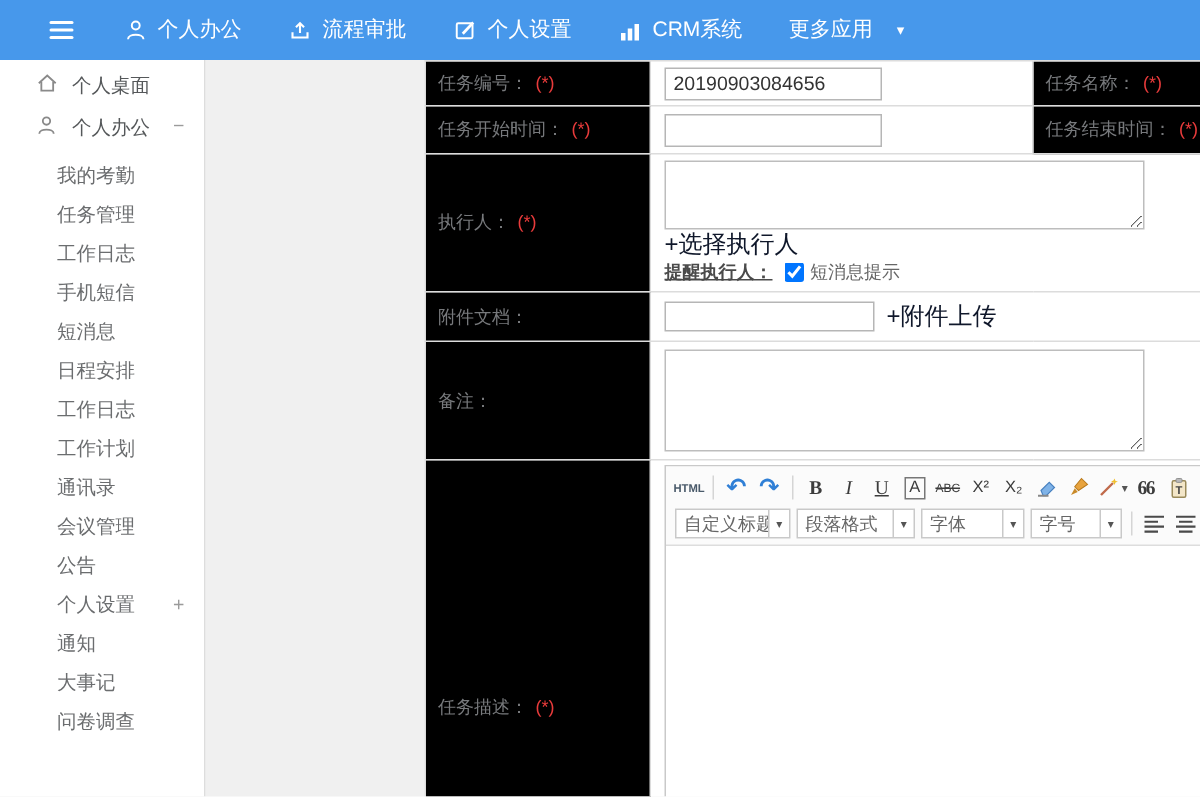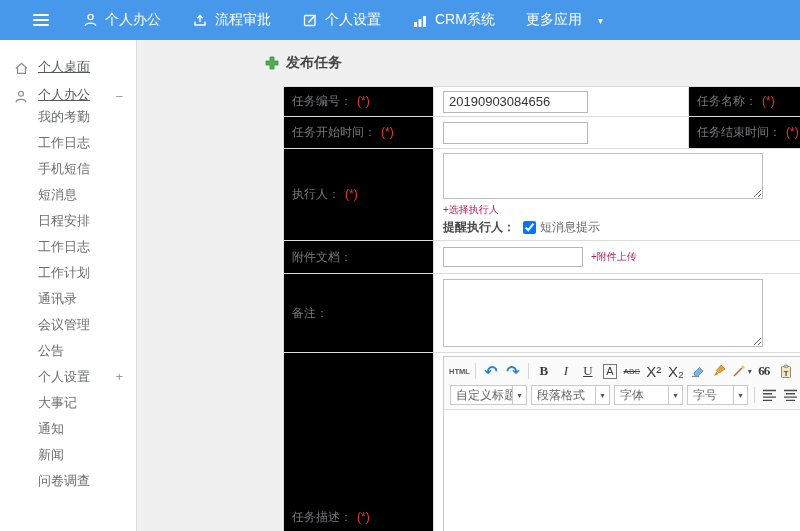--- a/index.html
+++ b/index.html
@@ -18,22 +18,22 @@
   .hamburger { margin-left:33px; width:16px; display:flex; flex-direction:column; gap:3px; cursor:pointer; }
   .hamburger span { display:block; height:2px; background:#fff; border-radius:1px; }
   .nav { display:flex; align-items:center; margin-left:34px; }
   .nav-item { display:flex; align-items:center; margin-right:31px; font-size:14px;
     color:#fff; cursor:pointer; white-space:nowrap; }
   .nav-item .nic { display:inline-flex; margin-right:7px; }
   .nav-caret { font-size:10px; margin-left:16px; }
   
   .sidebar { position:absolute; top:40px; left:0; width:137px; height:491px;
     background:#fff; border-right:1px solid #dddddd; padding-top:8px; overflow:hidden; }
-  .side-top { height:28px; display:flex; align-items:flex-end; padding:0 14px;
-    font-size:13px; color:#55585a; position:relative; cursor:pointer;text-decoration:underline; }
+  .side-top { height:28px; display:flex; align-items:flex-start; padding:0 24px;
+    font-size:13px; color:#55585a; position:relative; cursor:pointer; }
   .side-top .sic { width:16px; margin-right:8px; display:inline-flex; }
   .side-toggle { position:absolute; right:13px; color:#9b9b9b; font-size:13px; cursor:pointer; }
   .side-item { height:26px; line-height:26px; padding-left:38px; font-size:13px;
     color:#6b6d6f; position:relative; cursor:pointer; white-space:nowrap; }
   
   .content { position:absolute; top:40px; left:137px; width:663px; height:491px; overflow:hidden; }
   .page-head { height:46px; display:flex; align-items:center; padding-left:128px; }
   .page-head .plus { display:inline-flex; }
   .page-head h1 { font-size:14px; font-weight:bold; color:#454545; margin:0 0 0 7px; }
   
@@ -42,43 +42,43 @@
   table.form td { border:1px solid #dcdcdc; font-size:12px; vertical-align:middle; }
   td.lbl { background:#000000; color:#77797c; padding:0 8px; white-space:nowrap; }
   td.fld { background:#fff; padding:3px 9px; }
   .req { color:#e83b3b; margin-left:5px; }
   input.text { height:22px; width:145px; border:1px solid #b6b6b6; font-size:13px;
     padding:1px 5px; color:#333; font-family:inherit; }
   input.text.attach { width:140px; height:20px; }
   textarea.box { width:320px; height:46px; border:1px solid #bdbdbd; resize:both;
     font-family:inherit; font-size:13px; color:#333; display:block; margin:1px 0 2px 0; }
   textarea.box.remark { height:68px; }
-  a.link { color:#be185d; font-size:10px; text-decoration:none; cursor:pointer; }
+  a.link { color:#0f172a; font-size:16px; text-decoration:none; cursor:pointer; }
   .choose-line { height:17px; line-height:17px; }
   .remind-line { height:19px; display:flex; align-items:center; }
-  .remind-lbl { font-weight:bold; color:#4a4a4a; font-size:12px; }
+  .remind-lbl { font-weight:bold; color:#4a4a4a; font-size:12px;text-decoration:underline; }
   .remind-line input { margin:0 4px 0 8px; }
   .sms-lbl { color:#666; font-size:12px; }
   .attach-line { display:flex; align-items:center; }
   .attach-line a { margin-left:8px; }
   
   .editor { width:640px; border:1px solid #c9c9c9; background:#fff; }
   .ed-toolbar { background:#fbfbfb; border-bottom:1px solid #dddddd; padding:2px 4px; }
   .ed-row { display:flex; align-items:center; height:24px; }
   .ed-btn { display:inline-flex; align-items:center; justify-content:center;
     min-width:20px; height:20px; margin:0 1px; color:#3c3c3c; cursor:pointer;
     border-radius:2px; font-size:13px; }
   .ed-btn.html { font-size:7.5px; font-weight:bold; color:#4a5a6a; letter-spacing:0; }
   .ed-btn.undo,.ed-btn.redo { color:#2f7fd6; font-size:16px; font-weight:bold; }
   .ed-btn.bold { font-family:"Liberation Serif","DejaVu Serif",serif; font-weight:bold; }
   .ed-btn.italic { font-family:"Liberation Serif","DejaVu Serif",serif; font-style:italic; }
   .ed-btn.under { text-decoration:underline; font-family:"Liberation Serif","DejaVu Serif",serif; }
   .ed-btn.fontbox span { border:1px solid #777; padding:0 2px; font-size:11px; line-height:13px; }
   .ed-btn.strike { font-size:8px; text-decoration:line-through; letter-spacing:0; }
-  .ed-btn.supsub { font-size:15px; }
+  .ed-btn.supsub { font-size:11px; }
   .ed-btn.quote { font-family:"Liberation Serif","DejaVu Serif",serif; font-weight:bold;
     font-size:13px; letter-spacing:-1px; }
   .ed-btn .mini-caret { font-size:8px; color:#555; margin-left:2px; }
   .sep { width:1px; height:16px; background:#d5d5d5; margin:0 4px; flex:none; }
   .ed-select { display:inline-flex; align-items:center; height:20px; border:1px solid #c9c9c9;
     background:#fff; margin:0 2px; color:#666; font-size:12px; cursor:pointer; flex:none; }
   .ed-select .txt { padding:0 5px; overflow:hidden; white-space:nowrap; }
   .ed-select .car { width:14px; height:18px; border-left:1px solid #c9c9c9;
     display:inline-flex; align-items:center; justify-content:center; font-size:8px; color:#555; }
   .ed-select.s1 .txt { width:61px; } .ed-select.s2 .txt { width:63px; }
@@ -157,49 +157,41 @@
       <svg width="14" height="15" viewBox="0 0 16 16" fill="none" stroke="#8a8a8a" stroke-width="1.4">
           <circle cx="8" cy="4.8" r="2.8"></circle>
           <path d="M2.5 14.5c0-4.2 11-4.2 11 0"></path>
         </svg>
     </span>
     <span>个人办公</span>
     <span class="side-toggle">−</span>
   </div>
   <div class="side-sub">
     <div class="side-item">我的考勤</div>
+    <div class="side-item">任务管理</div>
     <div class="side-item">工作日志</div>
     <div class="side-item">手机短信</div>
     <div class="side-item">短消息</div>
     <div class="side-item">日程安排</div>
     <div class="side-item">工作日志</div>
     <div class="side-item">工作计划</div>
     <div class="side-item">通讯录</div>
     <div class="side-item">会议管理</div>
     <div class="side-item">公告</div>
     <div class="side-item">
       <span>个人设置</span>
       <span class="side-toggle">+</span>
     </div>
+    <div class="side-item">通知</div>
     <div class="side-item">大事记</div>
-    <div class="side-item">通知</div>
-    <div class="side-item">新闻</div>
     <div class="side-item">问卷调查</div>
   </div>
 </aside>
 
 <main class="content">
-  <div class="page-head">
-    <span class="plus">
-      <svg width="14" height="14" viewBox="0 0 14 14">
-          <path d="M5 1h4v4h4v4H9v4H5V9H1V5h4z" fill="#4db04d" stroke="#3a8f3a" stroke-width="0.8" stroke-linejoin="round"></path>
-        </svg>
-    </span>
-    <h1>发布任务</h1>
-  </div>
 
   <table class="form">
     <colgroup>
         <col style="width:150px">
         <col style="width:255px">
         <col style="width:150px">
       </colgroup>
     <tbody>
         <tr style="height:30px">
       <td class="lbl">

